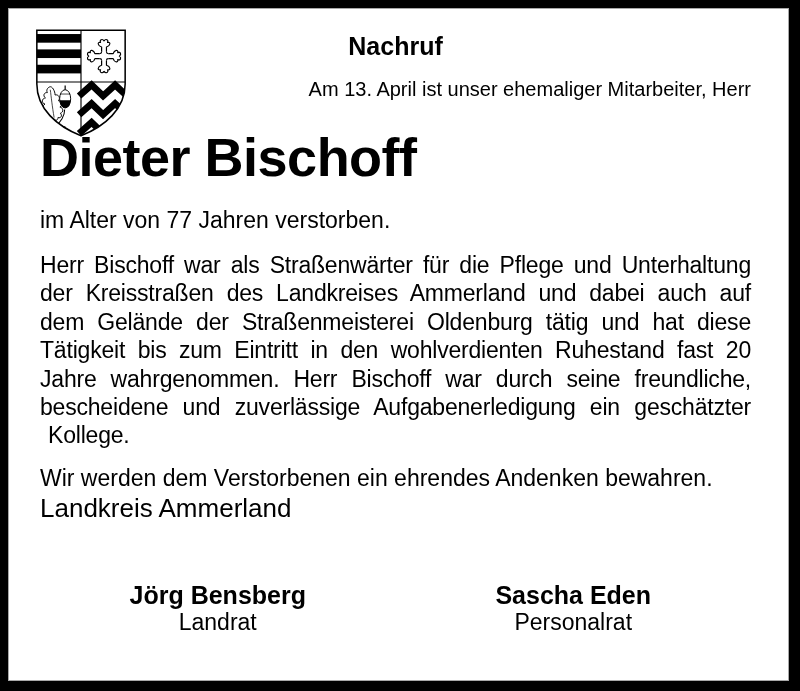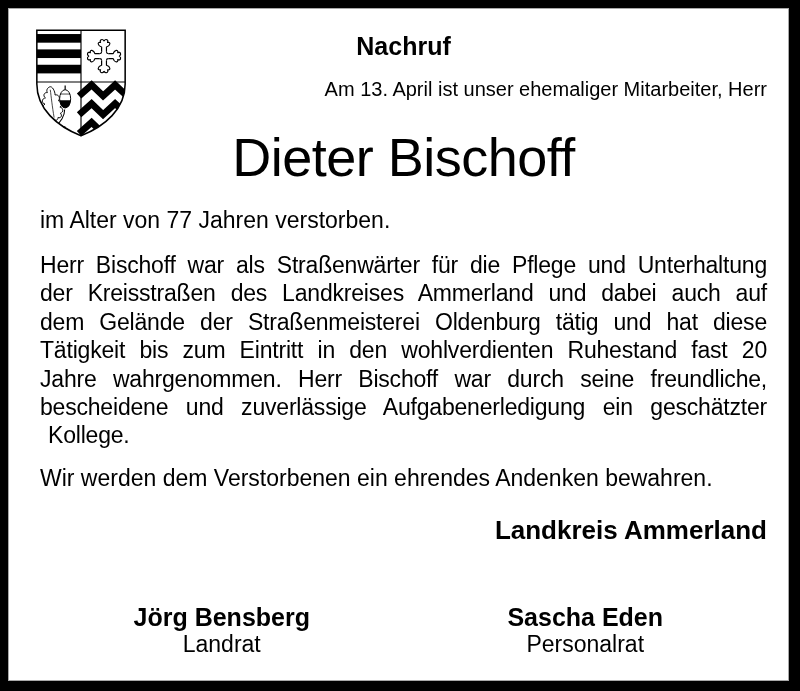--- a/index.html
+++ b/index.html
@@ -8,33 +8,33 @@
     width: 800px; height: 691px;
     box-sizing: border-box;
     background: #ffffff;
     border: solid #000;
     border-width: 8px 11px 10px 8px;
     box-shadow: inset 0 0 0 1px #a8a8a8;
     font-family: "Liberation Sans", "DejaVu Sans", sans-serif;
     color: #000;
     overflow: hidden;
   }
-  .content { padding: 24px 22px 0 32px; }
+  .content { padding: 24px 38px 0 32px; }
   .nachruf { text-align: center; font-weight: bold; font-size: 25px; line-height: 28px; }
   .intro   { text-align: right; font-size: 20px; line-height: 30px; margin-top: 14px; }
-  .name    { text-align: center; font-weight: normal; font-size: 54px; line-height: 58px;
+  .name    { font-weight: bold; font-size: 54px; line-height: 58px;
              margin-top: 24px; letter-spacing: -0.5px; }
   .age     { font-size: 23px; line-height: 29px; margin-top: 20px; }
   .bodytext { margin-top: 16px; }
   .jline   { font-size: 23px; line-height: 28.4px; letter-spacing: -0.2px;
              text-align: justify; text-align-last: justify; }
   .jline.last { text-align-last: left; margin-left: 8px; }
   .remembrance { font-size: 23px; line-height: 29px; margin-top: 14px; }
   .dateline    { font-size: 23px; line-height: 29px; margin-top: 14px; }
-  .org     { text-align: right; font-weight: bold; font-size: 26px; line-height: 30px; margin-top: 22px; }
+  .org     { text-align: left; font-weight: normal; font-size: 26px; line-height: 30px; }
   .sigrow  { display: flex; margin-top: 14px; }
   .sigcol  { width: 50%; text-align: center; margin-top: 44px; }
   .signame { font-weight: bold; font-size: 25px; line-height: 28px; }
   .sigrole { font-size: 23px; line-height: 27px; }
   .crest   { position: absolute; left: 25px; top: 19px; width: 96px; height: 112px; }
 </style>
 </head>
 <body>
 
 <div class="sheet">

